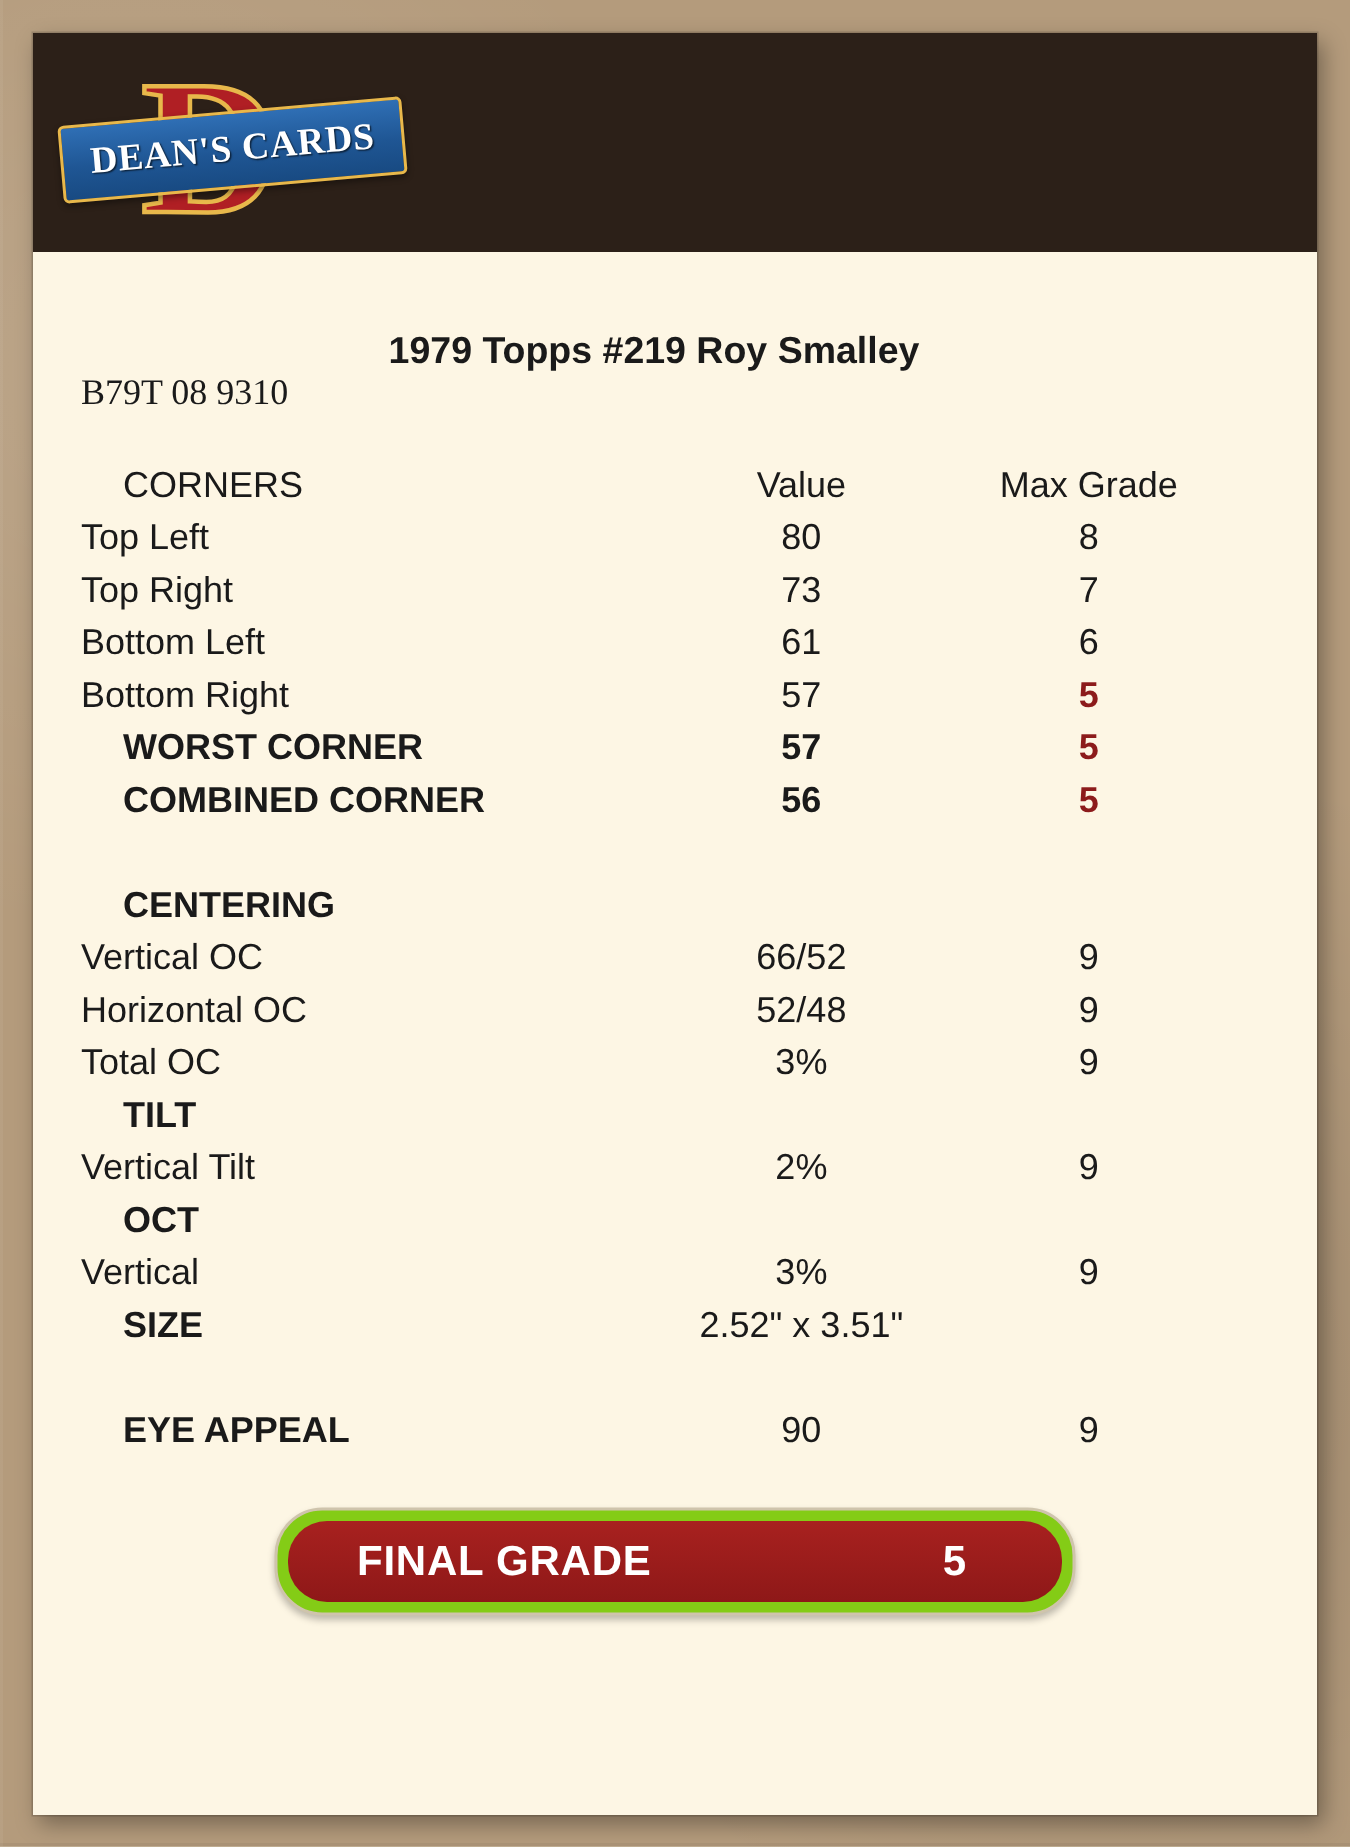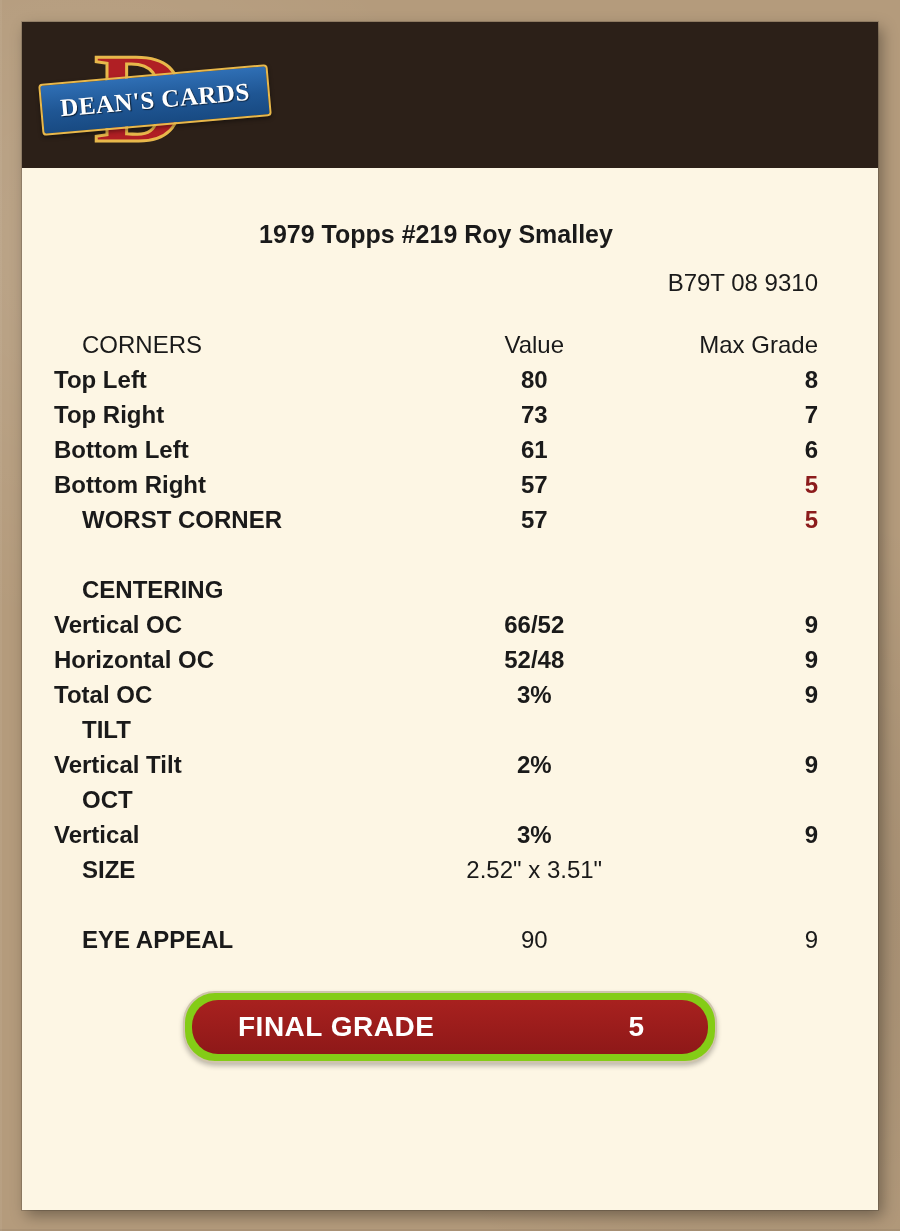--- a/index.html
+++ b/index.html
@@ -105,42 +105,42 @@
     padding: 24px 60px 0 32px;
   }
   .card-title {
     text-align: center;
     font-size: 25px;
     font-weight: bold;
     color: #1a1a1a;
     margin-top: 28px;
   }
   .card-serial {
-    text-align: right;
+    text-align: left;
     font-size: 24px;
     color: #1a1a1a;
-    margin-top: 20px;
+    margin-top: 0;
+    font-family: Liberation Serif, serif;
   }
   table.stats {
     width: 100%;
     border-collapse: collapse;
     margin-top: 30px;
     color: #1a1a1a;
     table-layout: fixed;
   }
   table.stats td {
     padding: 0;
     height: 35px;
     vertical-align: middle;
     font-size: 24px;
-    font-weight: bold;
   }
   td.c-label   { width: 48%; padding-left: 72px; }
   td.c-value   { width: 27%; text-align: center; }
-  td.c-grade   { width: 25%; text-align: right; }
+  td.c-grade   { width: 25%; text-align: center; }
   tr.section td.c-label { font-weight: bold; padding-left: 28px; }
   tr.section td.c-value, tr.section td.c-grade { font-weight: bold; }
   tr.header-row td { font-weight: normal; }
   tr.header-row td.c-label { padding-left: 28px; }
   .grade-red { color: #8c1b1b; font-weight: bold; }
   .spacer-row td { height: 18px; }
   td.size-value {
     text-align: center;
     
   }
@@ -229,20 +229,25 @@
           <td class="c-label">Bottom Right</td>
           <td class="c-value">57</td>
           <td class="c-grade grade-red">5</td>
         </tr>
 
         <tr class="section">
           <td class="c-label">WORST CORNER</td>
           <td class="c-value">57</td>
           <td class="c-grade grade-red">5</td>
         </tr>
+        <tr class="section">
+          <td class="c-label">COMBINED CORNER</td>
+          <td class="c-value">56</td>
+          <td class="c-grade grade-red">5</td>
+        </tr>
 
         <tr class="spacer-row">
             <td colspan="3"></td>
           </tr>
 
         <tr class="section">
           <td class="c-label">CENTERING</td>
           <td class="c-value"></td>
           <td class="c-grade"></td>
         </tr>

